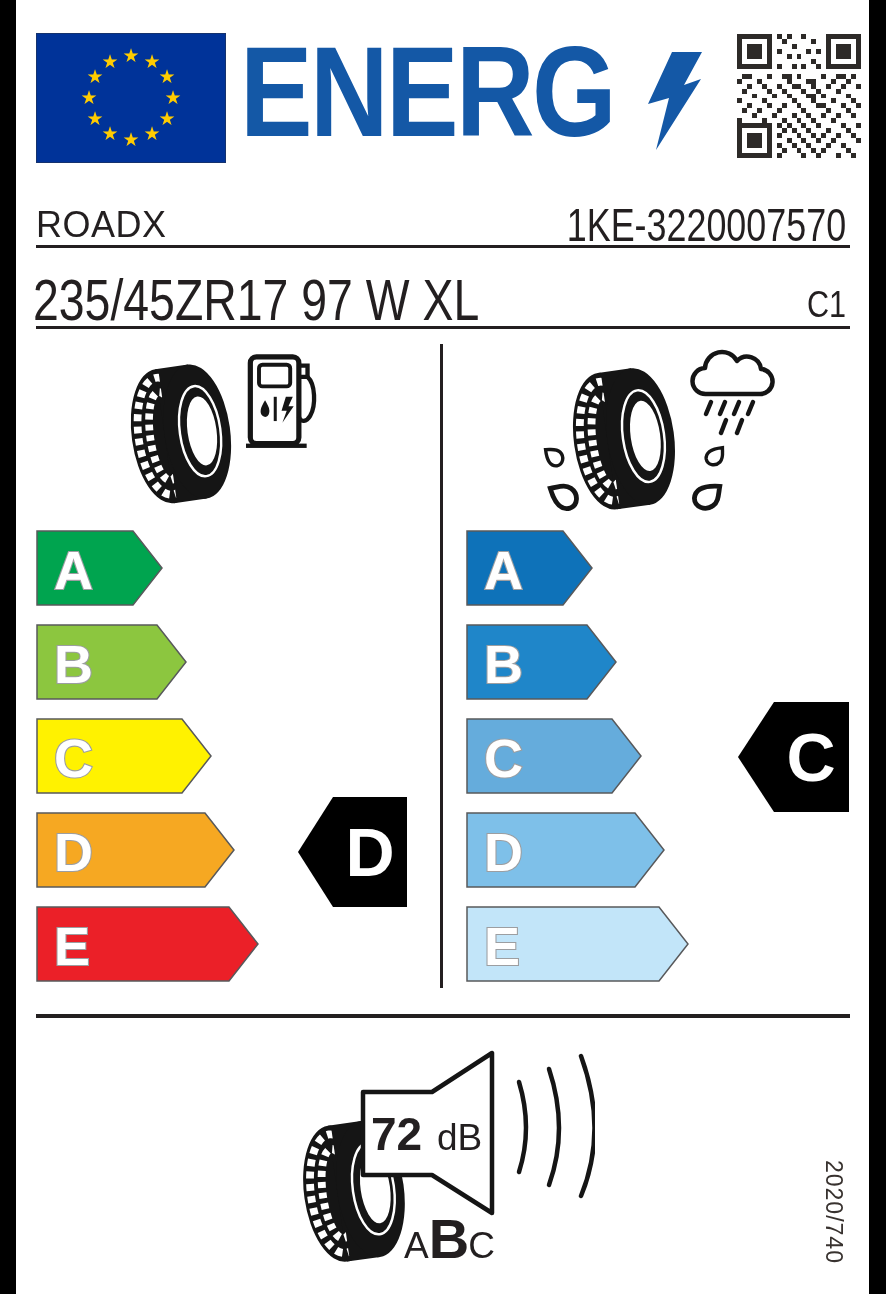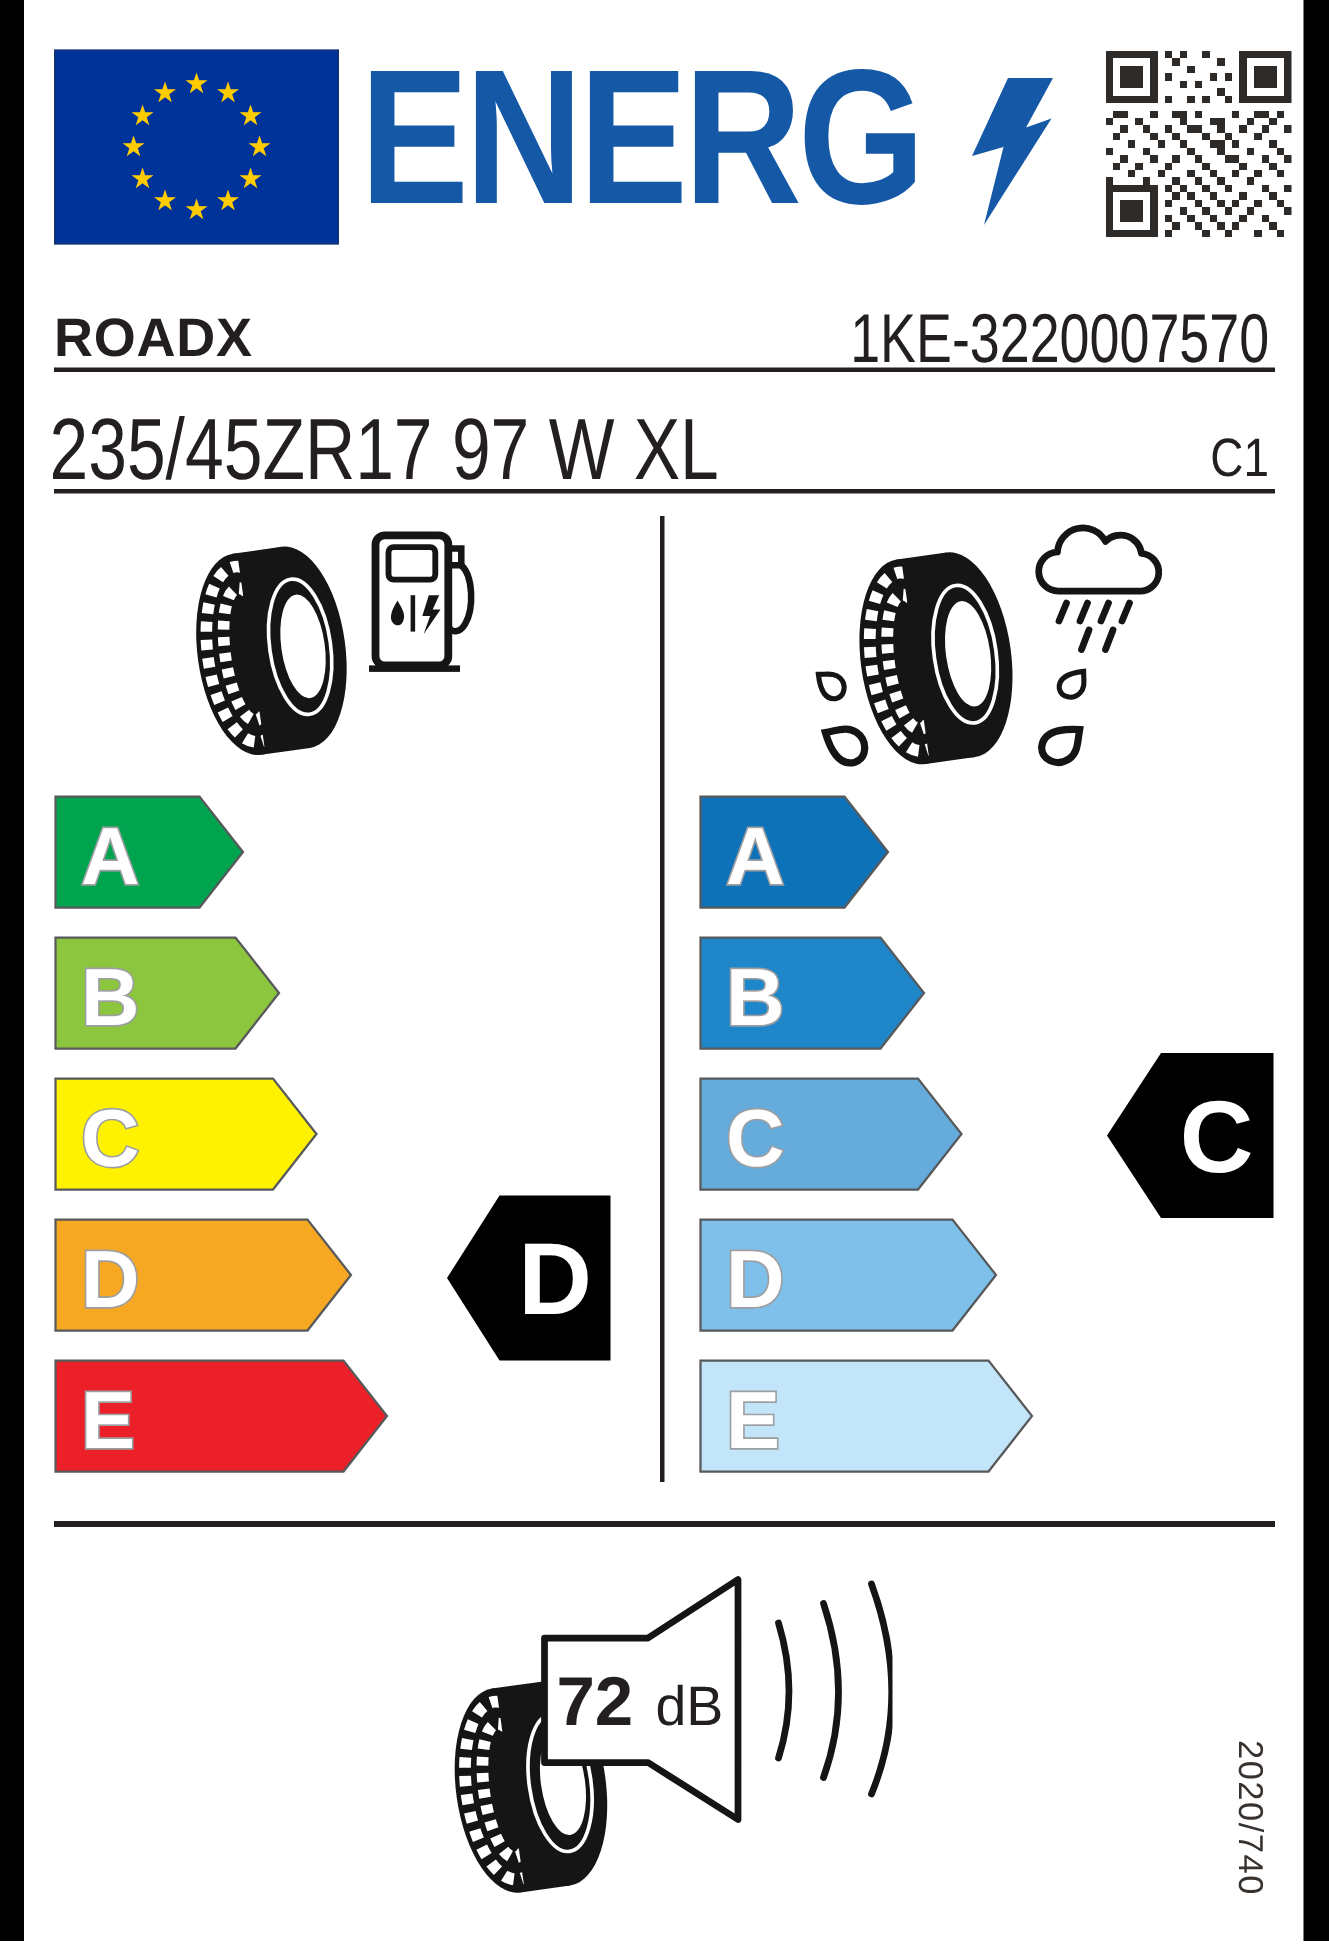--- a/index.html
+++ b/index.html
@@ -11,21 +11,21 @@
   .edge-bar{position:absolute;top:0;width:16px;height:1294px;background:#000;}
   .edge-left{left:0;}
   .edge-right{left:869px;width:17px;}
   .hline{position:absolute;left:36px;width:814px;background:#231f20;}
   .vline{position:absolute;left:440px;top:344px;width:3px;height:644px;background:#231f20;}
   .energ-text{
     position:absolute;left:240px;top:28px;font-size:128px;font-weight:700;
     color:#1458a6;letter-spacing:-3px;line-height:1;
     transform:scaleX(.85);transform-origin:left top;white-space:nowrap;
   }
-  .brand{position:absolute;left:36px;top:204px;font-size:36px;font-weight:700;letter-spacing:.5px;color:#231f20;}
+  .brand{position:absolute;left:36px;top:204px;font-size:36px;font-weight:400;letter-spacing:.5px;color:#231f20;}
   .prodcode{position:absolute;right:40px;top:198px;font-size:46px;font-weight:400;color:#231f20;
     transform:scaleX(.78);transform-origin:right center;white-space:nowrap;}
   .tiresize{position:absolute;left:33px;top:266px;font-size:58px;color:#231f20;
     transform:scaleX(.80);transform-origin:left center;white-space:nowrap;}
   .tclass{position:absolute;right:40px;top:284px;font-size:36px;color:#231f20;
     transform:scaleX(.85);transform-origin:right center;}
   .cls-letter{font-family:"Liberation Sans",sans-serif;font-size:54px;font-weight:700;
     fill:#fff;stroke:#9c9ea1;stroke-width:2.2px;paint-order:stroke;}
   .rating-letter{font-family:"Liberation Sans",sans-serif;font-size:68px;font-weight:700;
     fill:#fff;text-anchor:middle;}
@@ -223,16 +223,19 @@
   <svg class="abs" style="left:355px;top:1048px" width="240" height="170" viewBox="0 0 240 170">
     <path d="M8,44 L77,44 L137,5 L137,165 L77,127 L8,127 Z" fill="#fff" stroke="#151515" stroke-width="4.5" stroke-linejoin="round"></path>
     <text x="16" y="102" class="db-num">72</text>
     <text x="82" y="102" class="db-unit">dB</text>
     <g fill="none" stroke="#151515" stroke-width="4.5" stroke-linecap="round">
       <path d="M164,34 q14,46 0,90"></path>
       <path d="M194,21 q20,60 0,116"></path>
       <path d="M226,8 q27,74 0,140"></path>
     </g>
   </svg>
+  <div class="abc">
+    <span class="n-side">A</span><span class="n-mid">B</span><span class="n-side">C</span>
+  </div>
 
   <div class="regnum">2020/740</div>
 
 </div>
 
 </body></html>

